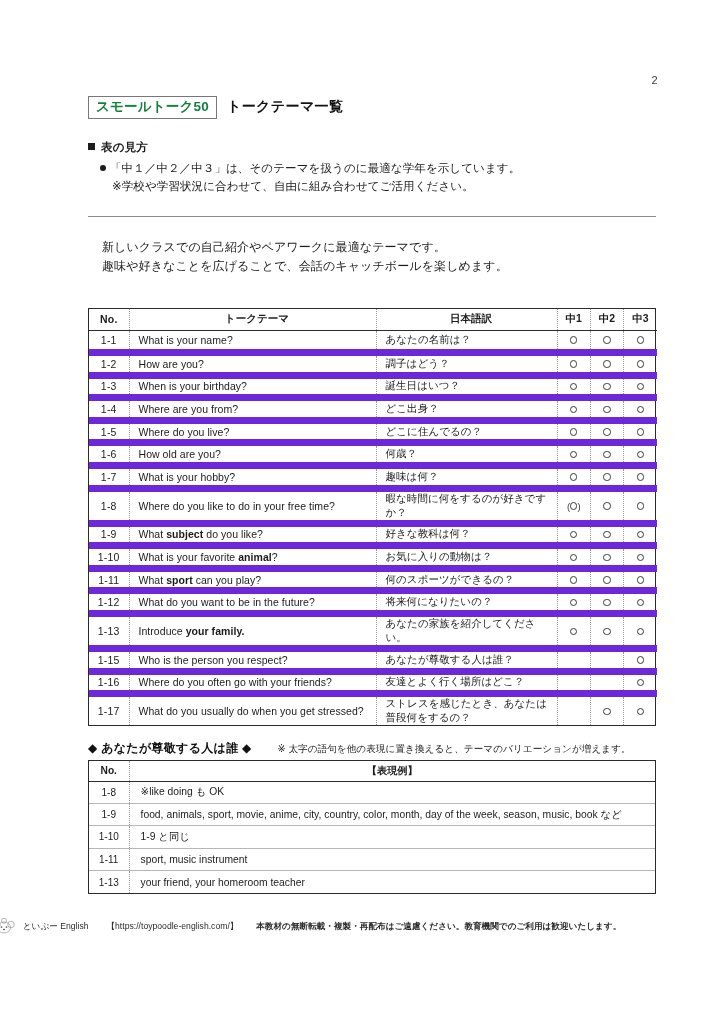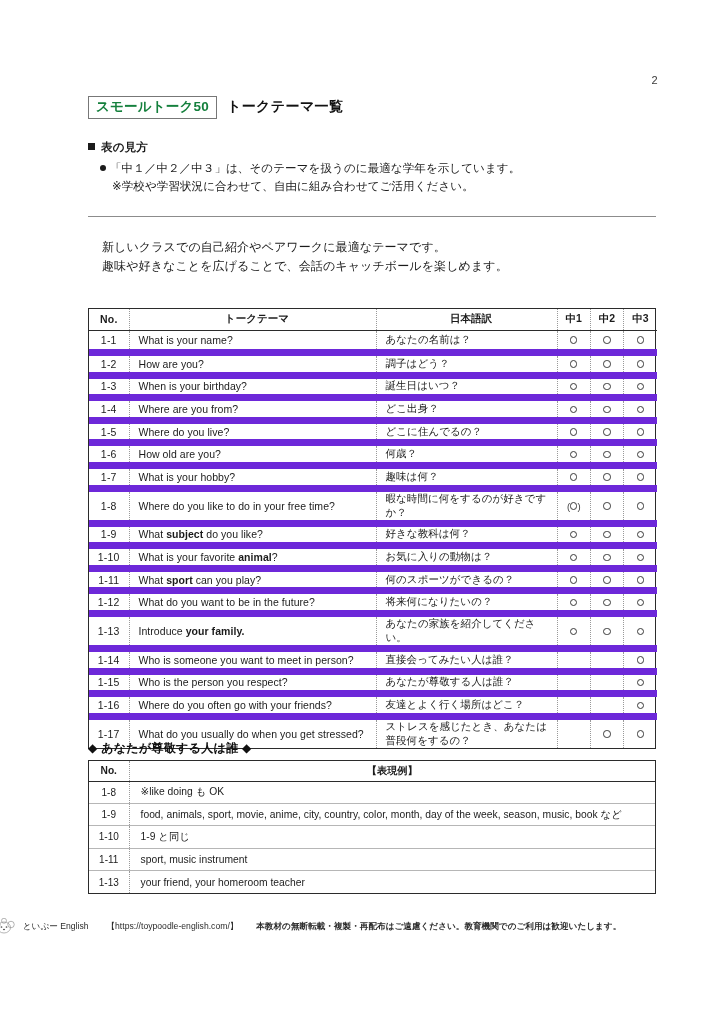--- a/index.html
+++ b/index.html
@@ -396,28 +396,20 @@
           </tr>
           <tr>
             <td class="c-no">1-13</td>
             <td class="c-theme dsep">Introduce <b>your family.</b></td>
             <td class="c-jp dsep">あなたの家族を紹介してください。</td>
             <td class="c-g dsep"><span class="circ"></span></td>
             <td class="c-g dsep"><span class="circ"></span></td>
             <td class="c-g dsep"><span class="circ"></span></td>
           </tr>
           <tr>
-            <td class="c-no">1-14</td>
-            <td class="c-theme dsep">Who is someone you want to meet in person?</td>
-            <td class="c-jp dsep">直接会ってみたい人は誰？</td>
-            <td class="c-g dsep"></td>
-            <td class="c-g dsep"></td>
-            <td class="c-g dsep"><span class="circ"></span></td>
-          </tr>
-          <tr>
             <td class="c-no">1-15</td>
             <td class="c-theme dsep">Who is the person you respect?</td>
             <td class="c-jp dsep">あなたが尊敬する人は誰？</td>
             <td class="c-g dsep"></td>
             <td class="c-g dsep"></td>
             <td class="c-g dsep"><span class="circ"></span></td>
           </tr>
           <tr>
             <td class="c-no">1-16</td>
             <td class="c-theme dsep">Where do you often go with your friends?</td>
@@ -433,20 +425,21 @@
             <td class="c-g dsep"></td>
             <td class="c-g dsep"><span class="circ"></span></td>
             <td class="c-g dsep"><span class="circ"></span></td>
           </tr>
         </tbody>
     </table>
   </div>
 
   <div class="var-head">
     <span class="var-head-title">◆ あなたが尊敬する人は誰 ◆</span>
+    <span class="var-head-note">※ 太字の語句を他の表現に置き換えると、テーマのバリエーションが増えます。</span>
   </div>
 
   <div class="var-table-wrap">
     <table class="vt">
       <thead>
         <tr>
           <th class="v-no">No.</th>
           <th class="v-ex dsep" style="text-align:center;padding-left:0 !important;">【表現例】</th>
         </tr>
       </thead>

